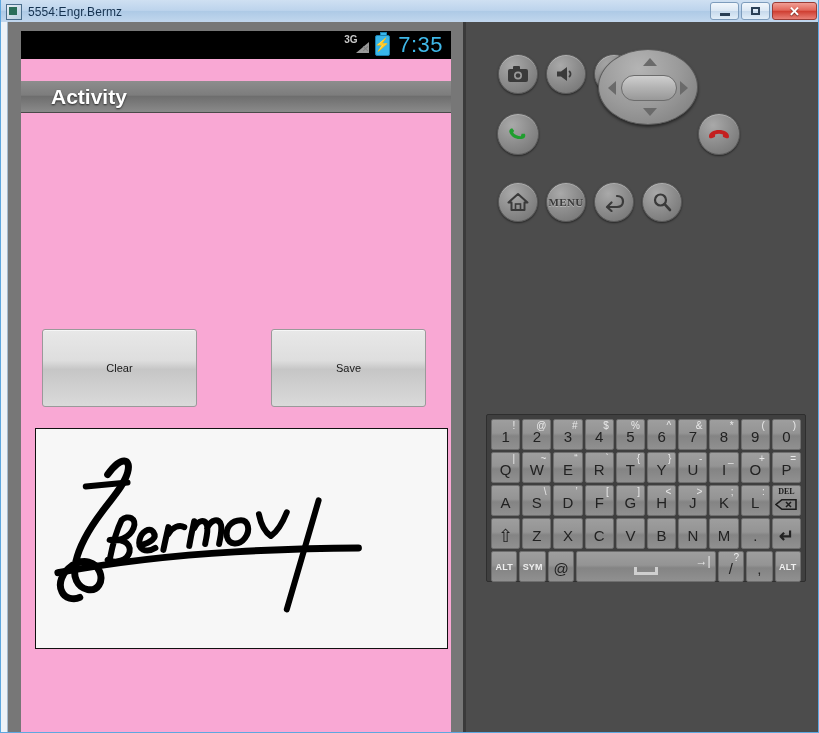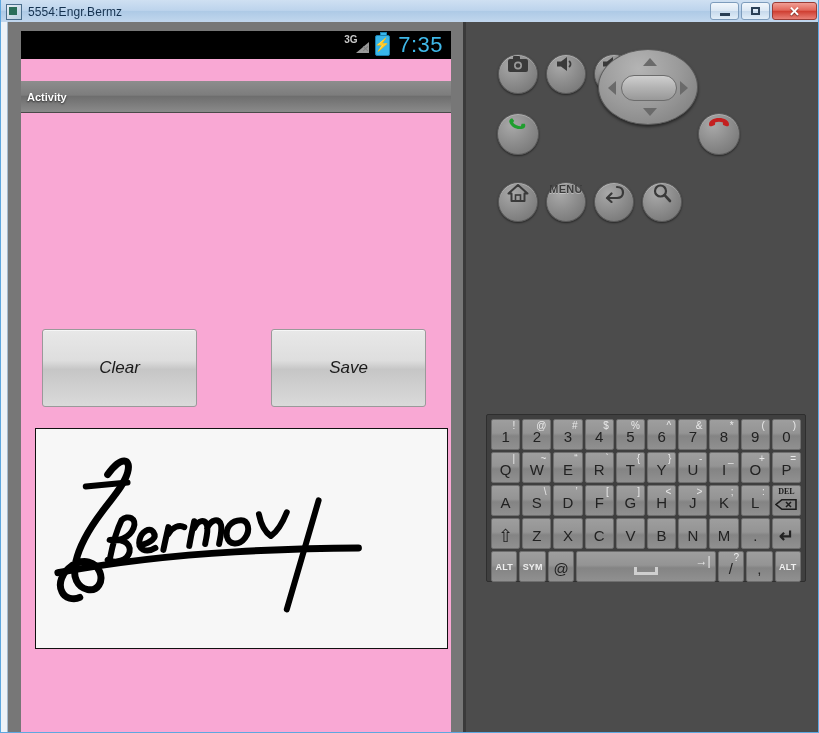--- a/index.html
+++ b/index.html
@@ -186,42 +186,41 @@
   
   #activity-bar {
     position: absolute; left: 0; top: 50px;
     width: 430px; height: 32px;
     background: linear-gradient(to bottom, #8d8d8d 0%, #7d7d7d 45%, #6e6e6e 50%, #8a8a8a 100%);
     border-bottom: 1px solid #4a4a4a;
     box-sizing: border-box;
     display: flex; align-items: center;
   }
   #activity-title {
-    margin-left: 6px;
-    font-size: 11px; font-weight: bold; color: #ffffff;
+    margin-left: 30px;
+    font-size: 21px; font-weight: bold; color: #ffffff;
     text-shadow: 0 1px 2px rgba(0,0,0,.7);
   }
 
   
   #btn-row {
     position: absolute; left: 0; top: 298px;
     width: 430px; height: 82px;
   }
   .andbtn {
     position: absolute;
     width: 155px; height: 78px;
     background: linear-gradient(to bottom, #e8e8e8 0%, #dedede 40%, #c6c6c6 52%, #dadada 100%);
     border: 1px solid #9a9a9a;
     border-radius: 3px;
     box-sizing: border-box;
     display: flex; align-items: center; justify-content: center;
-    font-size: 17px; color: #1a1a1a;
+    font-size: 11px; color: #1a1a1a;
     cursor: pointer;
     box-shadow: 0 1px 0 rgba(255,255,255,.6) inset;
-    font-style: italic;
   }
   #btn-clear { left: 21px; top: 0; }
   #btn-save  { left: 250px; top: 0; }
 
   
   #canvas-wrap {
     position: absolute; left: 14px; top: 397px;
     width: 413px; height: 221px;
     background: #f7f7f7;
     border: 1px solid #111;
@@ -231,22 +230,23 @@
   #sig-svg { display: block; width: 100%; height: 100%; }
 
   
   .round-btn {
     position: absolute;
     border-radius: 50%;
     background: radial-gradient(circle at 35% 28%, #a9a9a9 0%, #8e8e8e 45%, #6f6f6f 100%);
     border: 1px solid #5a5a5a;
     box-shadow: 0 1px 2px rgba(0,0,0,.5), 0 1px 0 rgba(255,255,255,.25) inset;
     box-sizing: border-box;
-    display: flex; align-items: flex-start; justify-content: center;
+    display: flex; align-items: center; justify-content: center;
     cursor: pointer;
+    font-family: Liberation Serif, serif;
   }
   .r40 { width: 40px; height: 40px; }
   .r42 { width: 42px; height: 42px; }
   .icon-svg { display: block; }
   .menu-text {
     font-size: 11px; font-weight: bold; color: #3a3a3a;
     letter-spacing: .3px;
     text-shadow: 0 1px 0 rgba(255,255,255,.35);
   }
 

